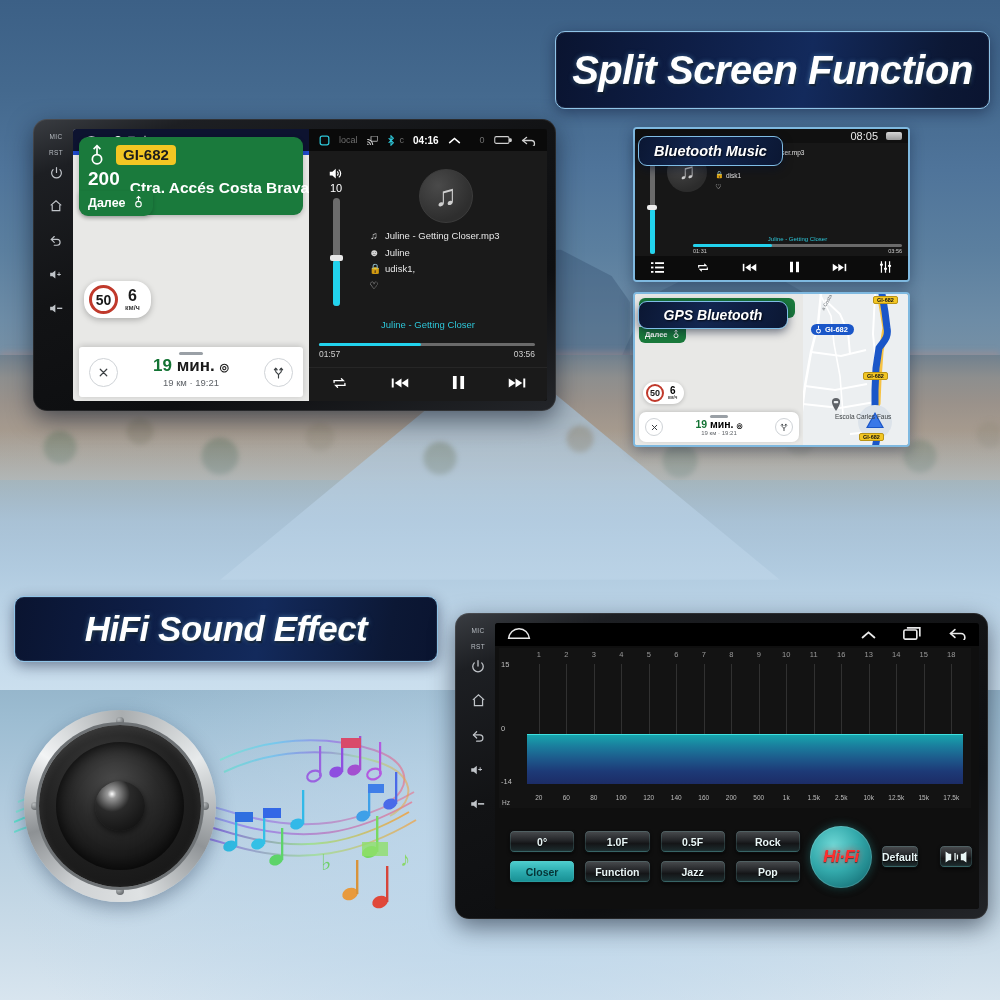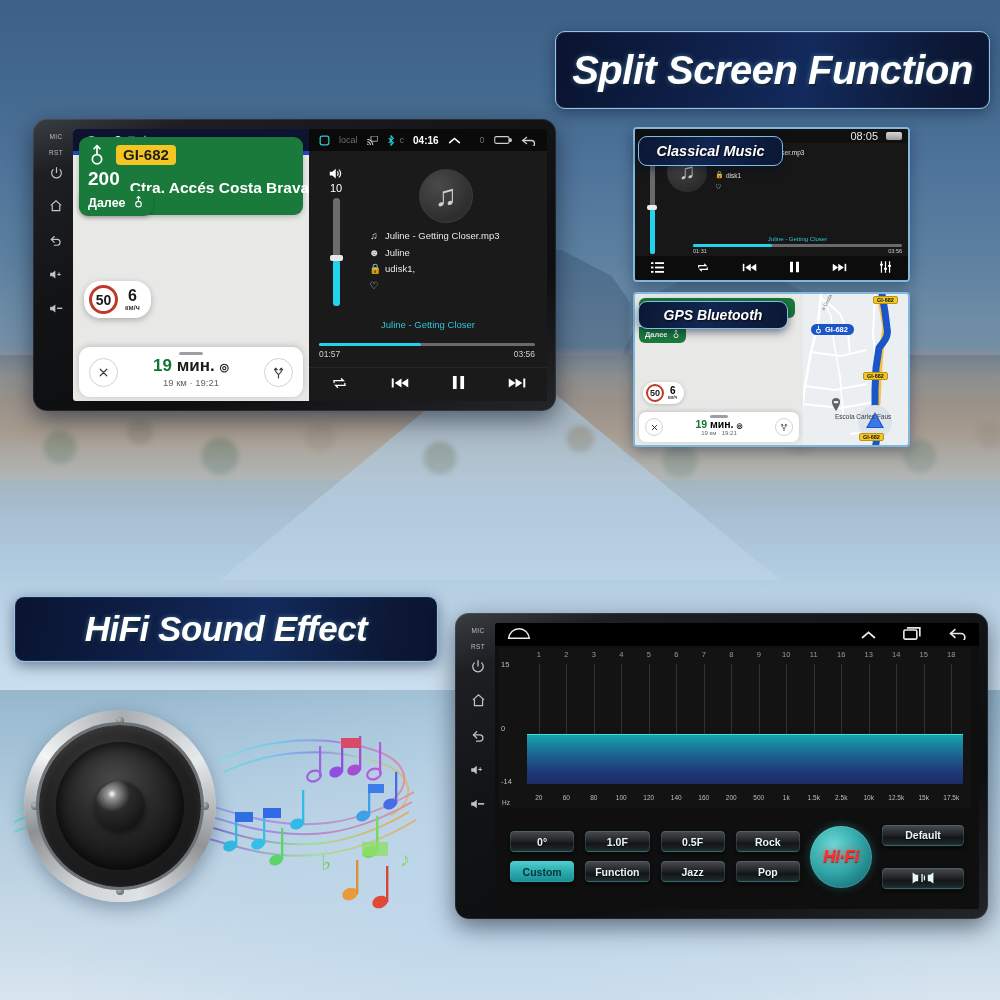--- a/index.html
+++ b/index.html
@@ -165,21 +165,21 @@
   .limit {
     width:29px; height:29px; border-radius:50%; border:3px solid #c0392b;
     display:flex; align-items:center; justify-content:center;
     font-weight:bold; font-size:14px; color:#1a1a1a;
   }
   .cur-speed { text-align:center; line-height:1; }
   .cur-speed .v { font-weight:bold; font-size:16px; color:#1a1a1a; }
   .cur-speed .u { font-size:7px; color:#3b3b3b; font-weight:bold; }
   .eta-card {
     position:absolute; left:6px; right:6px; bottom:4px; height:50px;
-    background:#fff; border-radius:11px; display:flex; align-items:center;
+    background:#fff; border-radius:3px; display:flex; align-items:center;
     justify-content:space-between; padding:0 10px; box-shadow:0 -1px 6px rgba(0,0,0,.18);
   }
   .eta-grip { position:absolute; left:50%; top:5px; transform:translateX(-50%);
      width:24px; height:3px; border-radius:2px; background:#9aa0a6; }
   .circ-btn { width:29px; height:29px; border-radius:50%; border:1.3px solid #cfd3d7;
      display:flex; align-items:center; justify-content:center; color:#3c4043; flex:none; }
   .eta-mid { text-align:center; }
   .eta-mid .big { font-size:17px; font-weight:bold; color:#1a1a1a; }
   .eta-mid .big b { color:#137333; }
   .eta-mid .sub { font-size:9.5px; color:#5f6368; margin-top:1px; }
@@ -308,21 +308,21 @@
     color:#063436; text-shadow:none;
   }
   .hifi-knob {
     width:62px; height:62px; border-radius:50%; flex:none;
     background: radial-gradient(circle at 38% 32%, #6fd8d6 0%, #33a9ab 45%, #1b7a80 78%, #0e4f55 100%);
     box-shadow: 0 0 10px rgba(60,200,200,.35), 0 3px 6px rgba(0,0,0,.55), 0 0 0 1px rgba(255,255,255,.15) inset;
     display:flex; align-items:center; justify-content:center;
   }
   .hifi-knob span { color:#ff2d2d; font-weight:bold; font-size:17px; font-style:italic;
     text-shadow:0 0 6px rgba(255,40,40,.8), 0 1px 1px rgba(0,0,0,.6); letter-spacing:-.5px; }
-  .eq-right { display:flex; flex-direction:column; gap:20px; width:84px; flex:none; }
+  .eq-right { display:flex; flex-direction:row; gap:20px; width:84px; flex:none; }
 
   
   #speaker-art { position:absolute; left:14px; top:694px; width:410px; height:226px; }
   .spk-outer {
     position:absolute; left:10px; top:16px; width:192px; height:192px; border-radius:50%;
     background: conic-gradient(from 210deg, #cfd2d4, #8d9194 12%, #f2f4f5 26%, #a9adaf 42%, #e7eaeb 58%, #909497 74%, #dfe2e3 88%, #cfd2d4 100%);
     box-shadow: 0 6px 18px rgba(20,40,70,.35);
   }
   .spk-ring2 { position:absolute; left:50%; top:50%; transform:translate(-50%,-50%);
      width:162px; height:162px; border-radius:50%;
@@ -662,21 +662,21 @@
     <div><svg width="13" height="12" viewBox="0 0 16 14" fill="none" stroke="#fff" stroke-width="1.5">
           <path d="M3 0v14M8 0v14M13 0v14"></path>
           <rect x="1.2" y="3" width="3.6" height="2.3" fill="#fff" stroke="none"></rect>
           <rect x="6.2" y="8" width="3.6" height="2.3" fill="#fff" stroke="none"></rect>
           <rect x="11.2" y="4.5" width="3.6" height="2.3" fill="#fff" stroke="none"></rect>
         </svg></div>
   </div>
 </div>
 
 <div class="float-label" style="left:638px; top:136px; width:145px; height:30px; font-size:14.5px;">
-  <span>Classical Music</span>
+  <span>Bluetooth Music</span>
 </div>
 
 <div class="mini" id="panel-gps">
   <div class="gps-map">
 
     <svg width="277" height="155" viewBox="0 0 277 155" style="position:absolute;inset:0">
       <rect width="277" height="155" fill="#eceff1"></rect>
       <path d="M186 0 L183 30 L176 58 L170 92 L166 124 L164 155" stroke="#fff" stroke-width="2.5" fill="none"></path>
       <path d="M190 6 L205 20 L213 38 L215 60" stroke="#fff" stroke-width="2" fill="none"></path>
       <path d="M176 58 L206 62 L231 56" stroke="#fff" stroke-width="2" fill="none"></path>
@@ -1017,21 +1017,21 @@
           <span>17.5k</span>
         </div>
     </div>
 
     <div class="eq-buttons">
       <div class="eq-grid">
           <div class="eqb">0°</div>
           <div class="eqb">1.0F</div>
           <div class="eqb">0.5F</div>
           <div class="eqb">Rock</div>
-          <div class="eqb active">Custom</div>
+          <div class="eqb active">Closer</div>
           <div class="eqb">Function</div>
           <div class="eqb">Jazz</div>
           <div class="eqb">Pop</div>
         </div>
       <div class="hifi-knob">
         <span>Hi·Fi</span>
       </div>
       <div class="eq-right">
         <div class="eqb">Default</div>
         <div class="eqb">

